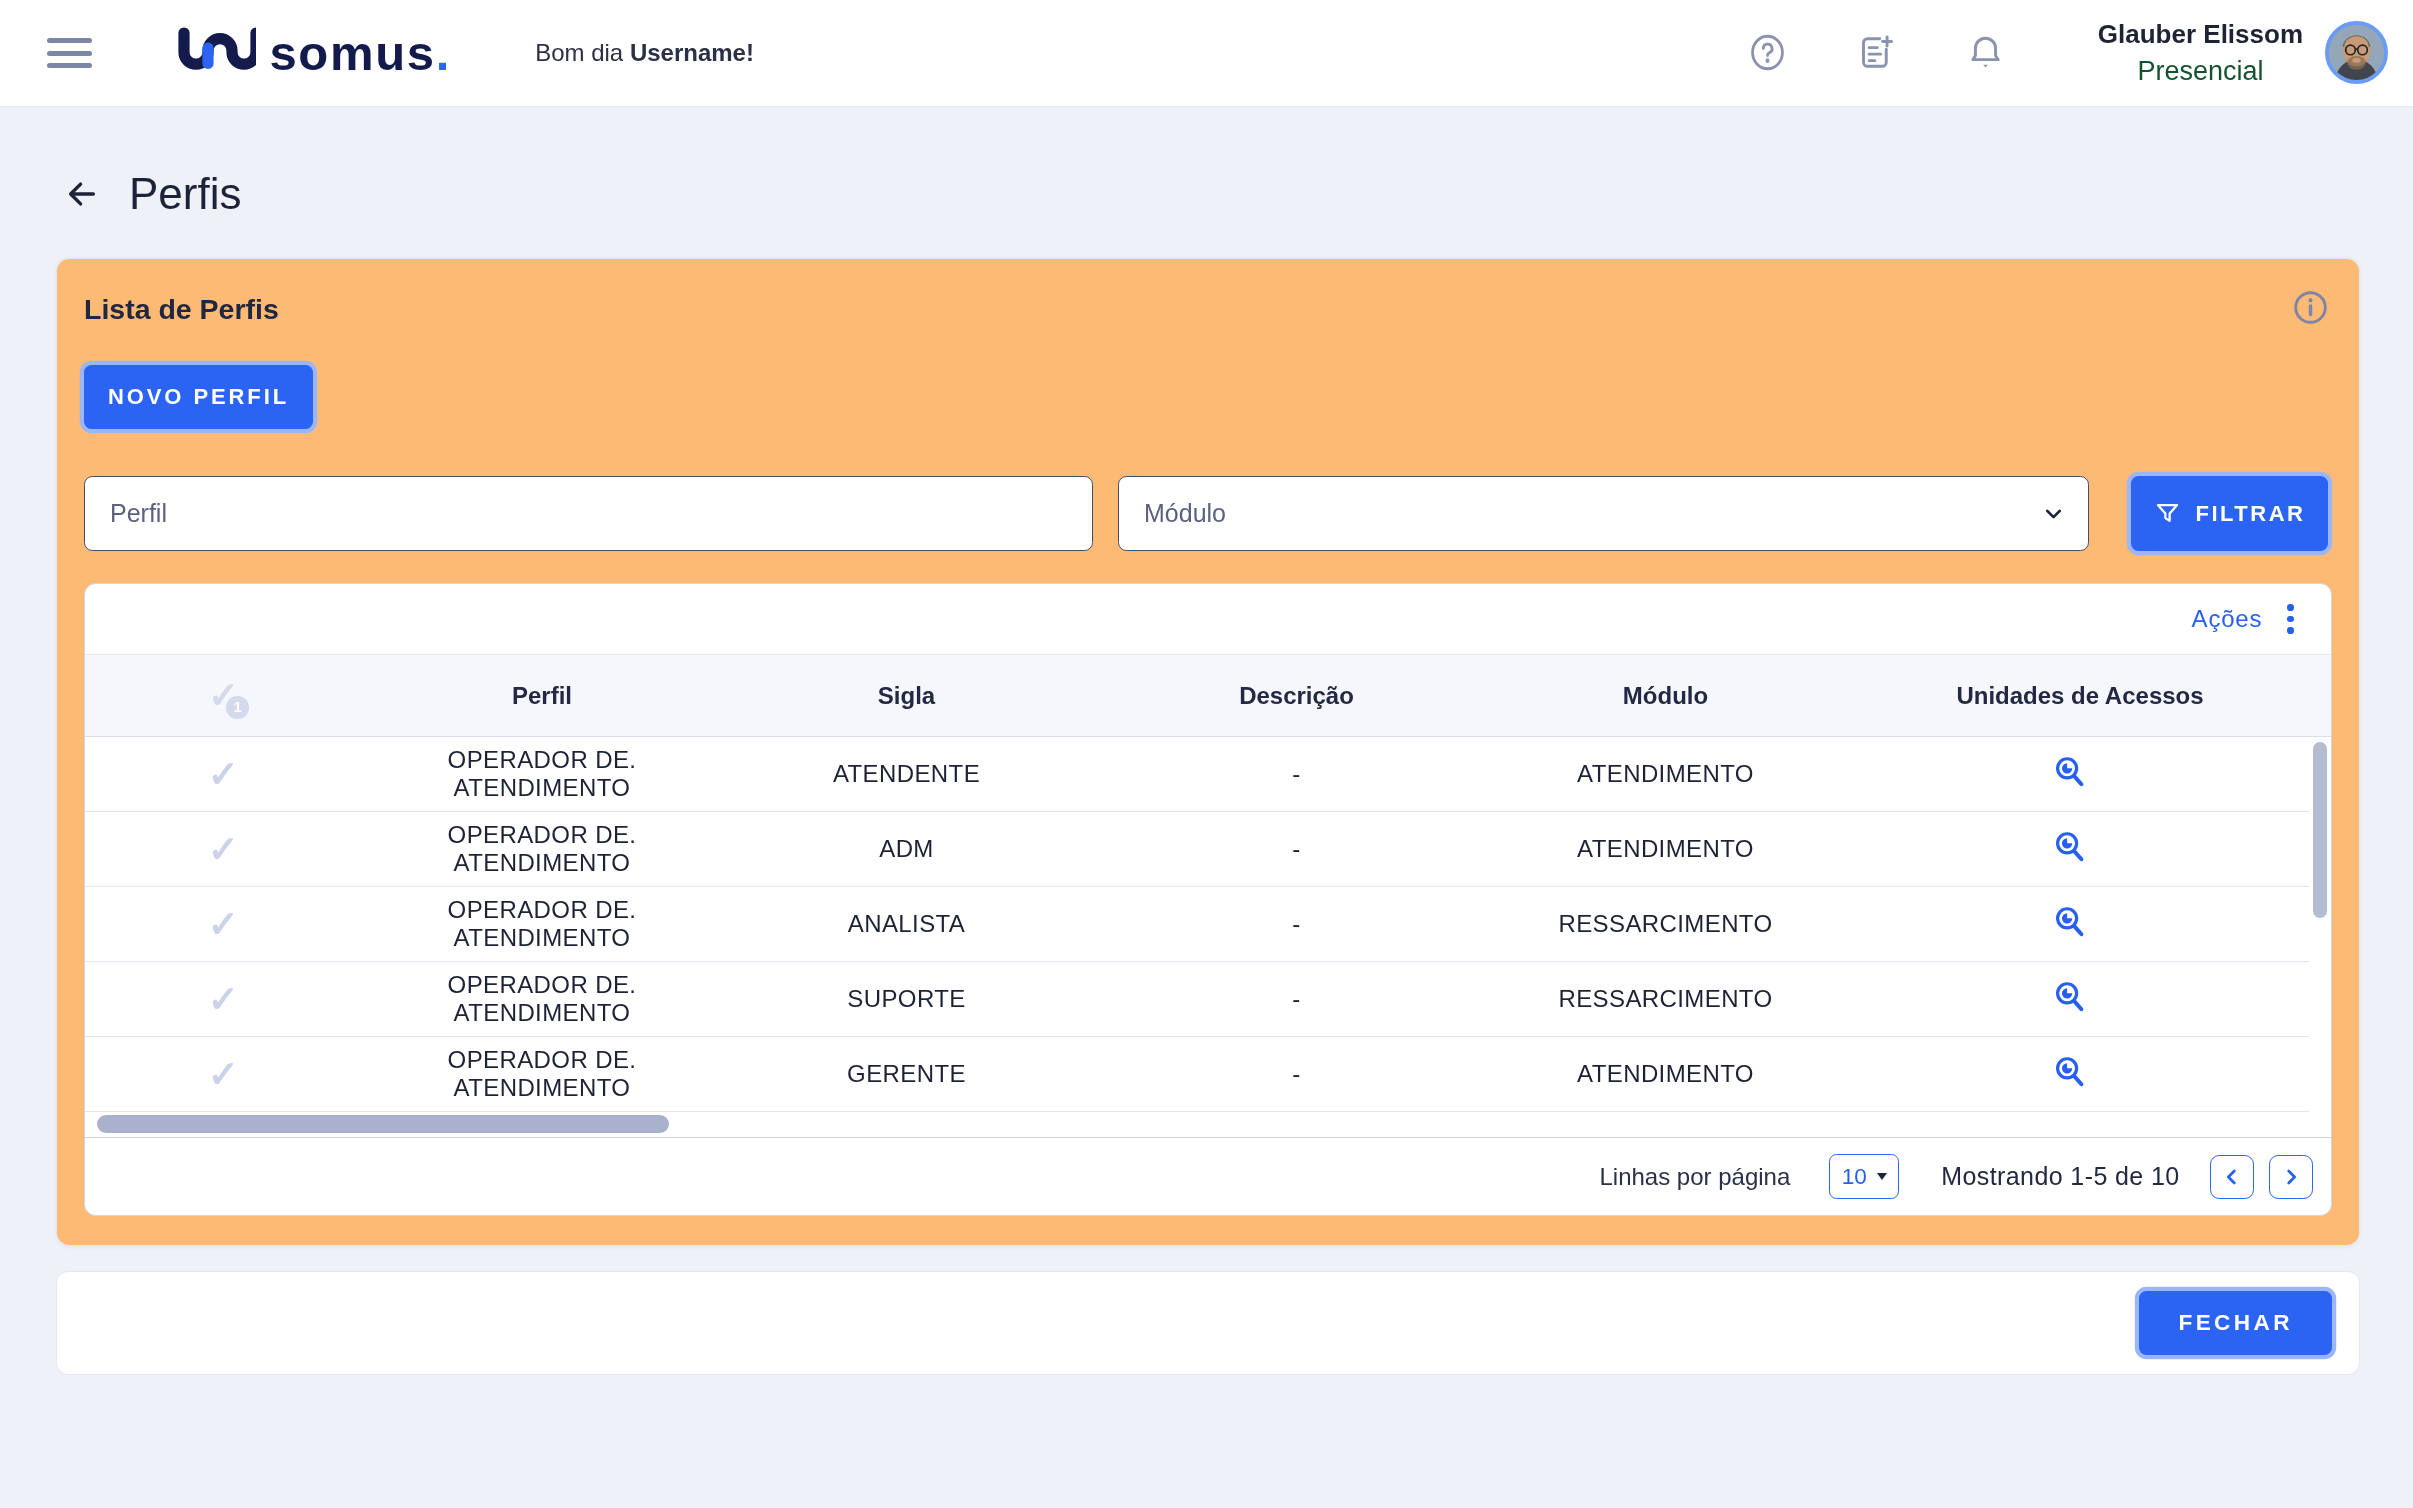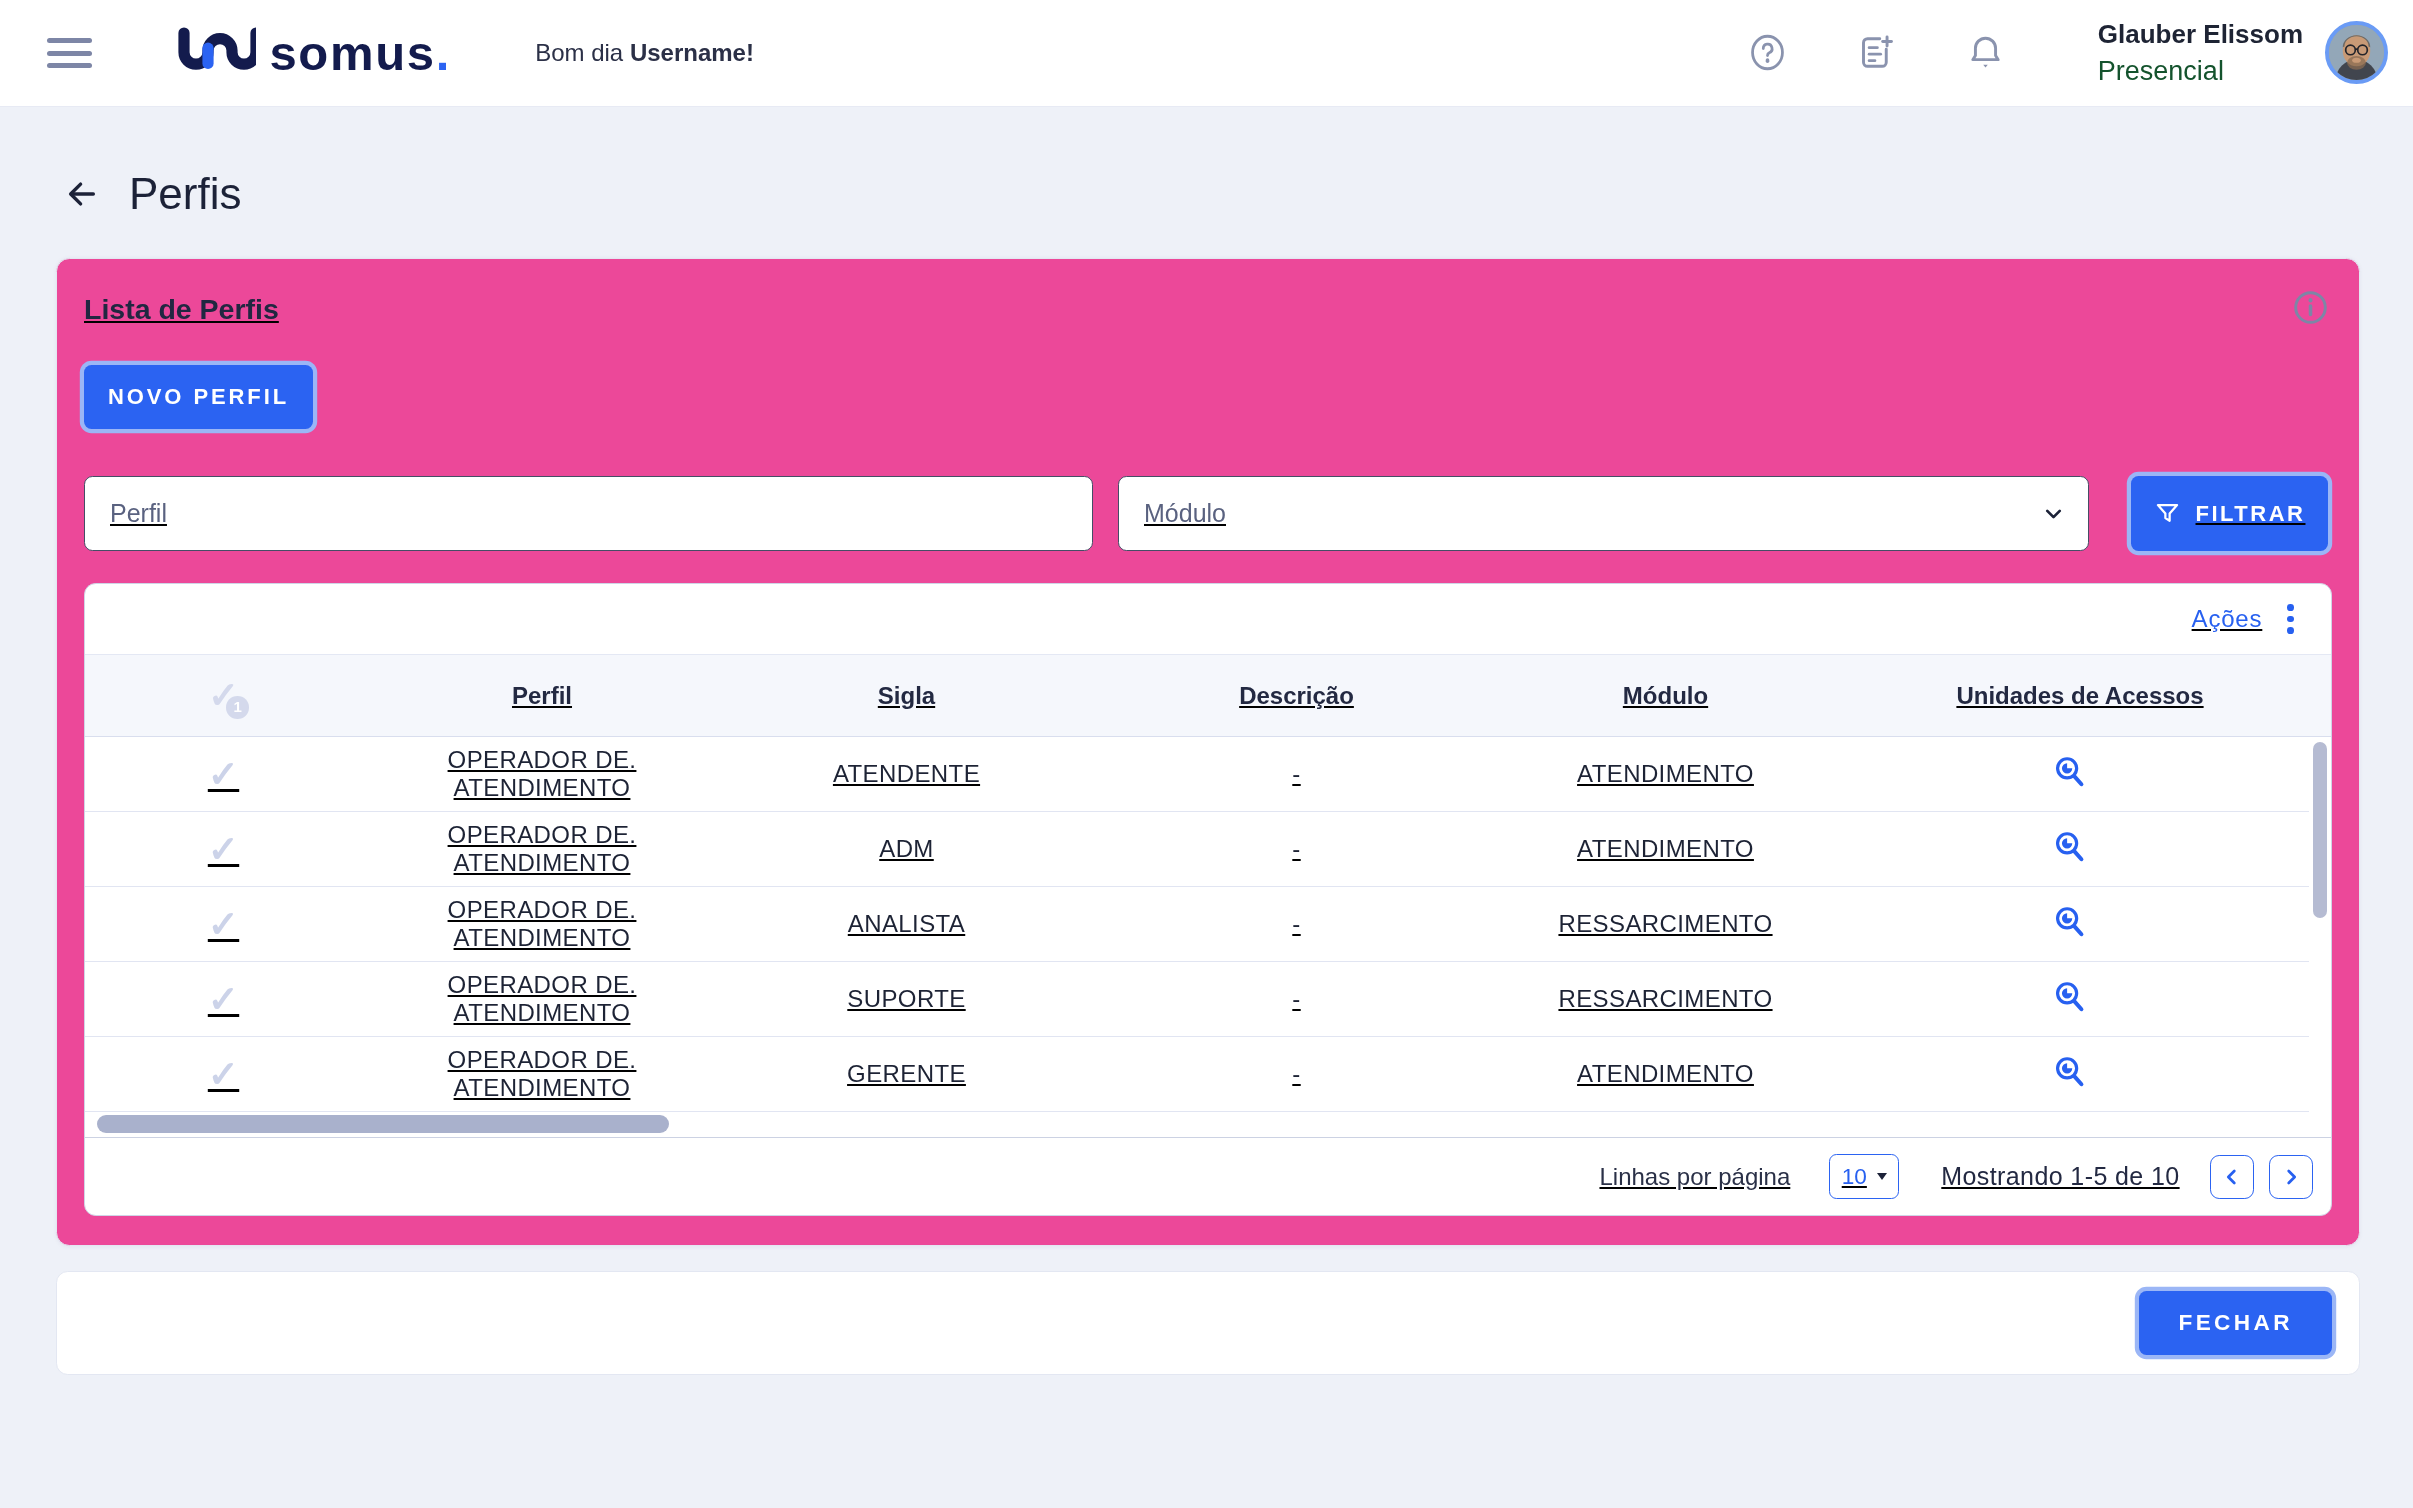--- a/index.html
+++ b/index.html
@@ -18,35 +18,34 @@
   .menu .bar{height:5px;border-radius:2.5px;background:#7d86a6}
   .menu .bar + .bar{margin-top:7.5px}
   .logo{display:flex;align-items:center;margin-left:84px;cursor:pointer}
   .logo-text{font-size:49px;font-weight:800;color:#131b4d;letter-spacing:1.7px;line-height:1;margin-left:13.4px}
   .logo-dot{color:#2b63f2}
   .greeting{margin-left:84px;font-size:24px;color:#2b3047}
   .greeting b{font-weight:700}
   .top-right{margin-left:auto;display:flex;align-items:center}
   .icon-btn{width:39px;height:39px;margin-left:70px;cursor:pointer;flex:none}
   .icon-btn svg{width:100%;height:100%}
-  .user{margin-left:93px;text-align:left}
+  .user{margin-left:93px;text-align:center}
   .user-name{font-size:26px;font-weight:700;color:#1e2434}
   .user-status{font-size:27px;color:#14532d;margin-top:5.9px}
   .avatar{width:55px;height:55px;border-radius:50%;border:4.2px solid #6a9bf5;overflow:hidden;margin-left:22px;flex:none;cursor:pointer;background:#8fa3b5}
   
   .back-row{display:flex;align-items:center;margin:67px 0 0 65px;height:39px}
   .back-btn{width:34px;height:34px;cursor:pointer}
   .back-btn svg{width:100%;height:100%}
   .page-title{font-size:44px;font-weight:500;color:#1c2238;margin-left:30px}
   
   .card{
-    position:relative;background:#ec4899;border:1.7px solid #e3e7f2;border-radius:13.4px;
+    position:relative;background:#fdba74;border:1.7px solid #e3e7f2;border-radius:13.4px;
     margin:45px 53px 0 56px;padding:34px 27px 28.5px 27px;box-sizing:border-box;
     box-shadow:0 0.8px 4.2px rgba(30,40,90,.05);
-    text-decoration:underline;
   }
   .card-title{font-size:28.5px;font-weight:700;color:#212741}
   .info-btn{position:absolute;top:30px;right:30px;width:37px;height:37px;cursor:pointer}
   .info-btn svg{width:100%;height:100%}
   .btn-primary{
     background:#2b63f2;color:#fff;border:none;border-radius:7.5px;
     box-shadow:0 0 0 4.2px #9bb6f6;display:inline-flex;align-items:center;justify-content:center;
     font-family:inherit;font-weight:700;cursor:pointer;
   }
   .novo{height:64px;padding:0 24px;font-size:22px;letter-spacing:2.9px;margin-top:39px}

